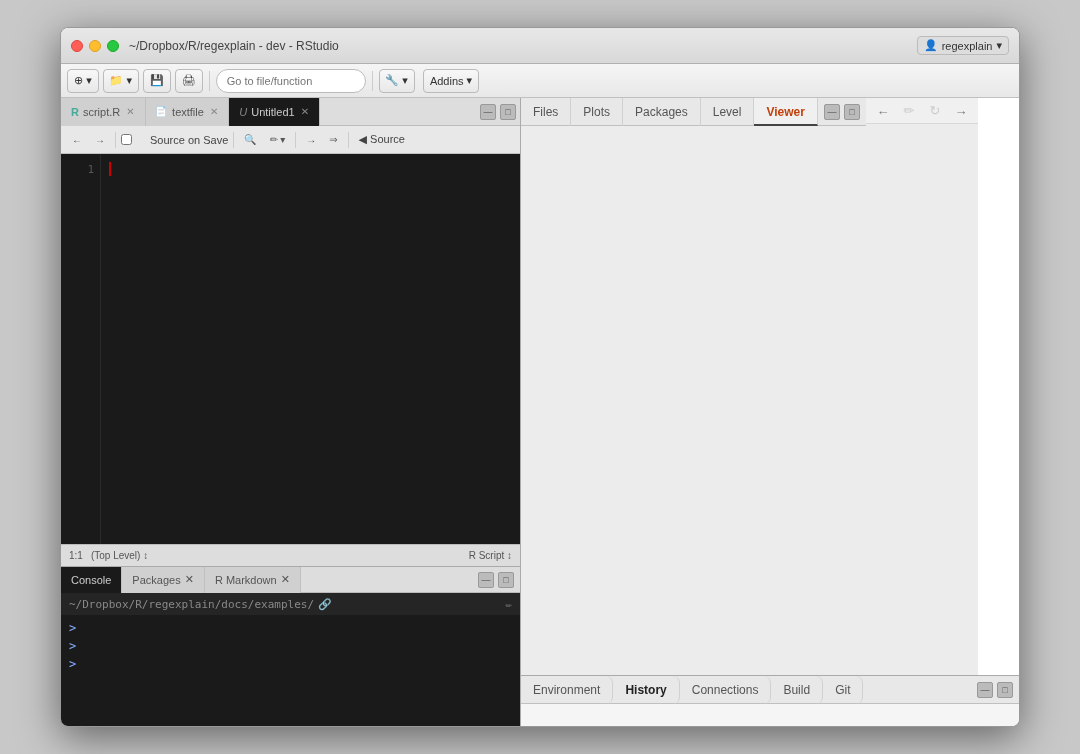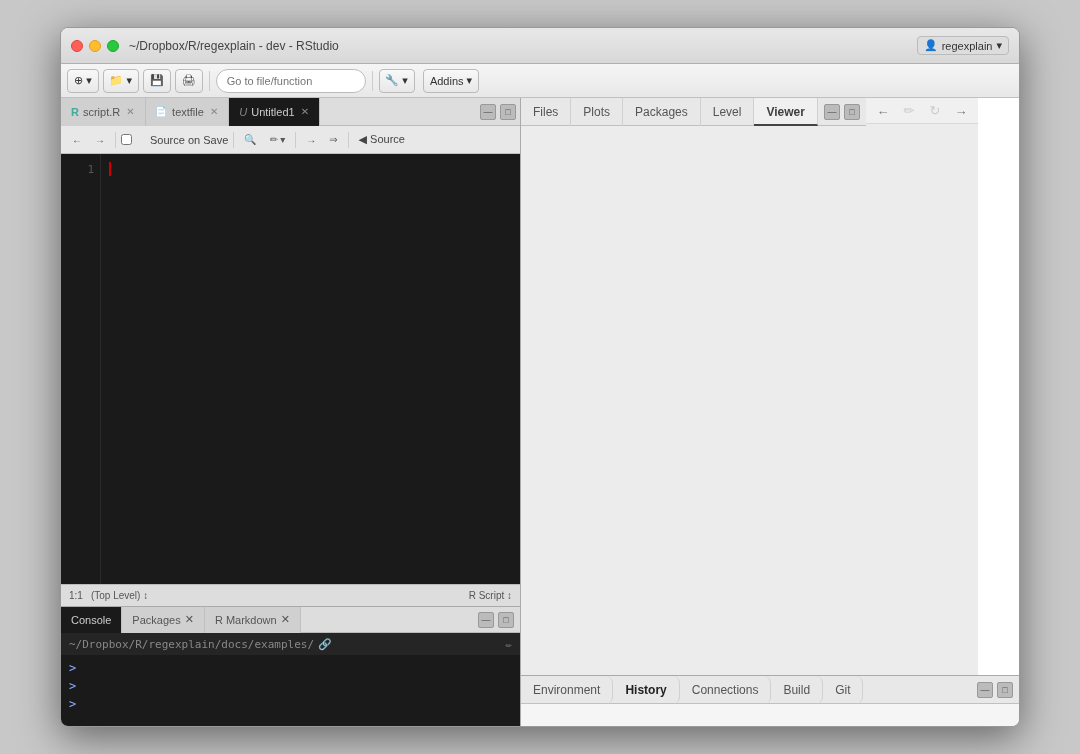--- a/index.html
+++ b/index.html
@@ -282,21 +282,21 @@
       color: #555;
       flex-shrink: 0;
       gap: 8px;
     }
     .status-right {
       margin-left: auto;
     }
 
     
     .bottom-panel {
-      height: 120px;
+      height: 160px;
       display: flex;
       flex-direction: column;
       border-top: 1px solid #aaa;
       flex-shrink: 0;
     }
     .bottom-tab-bar {
       display: flex;
       align-items: center;
       background: #ddd;
       border-bottom: 1px solid #bbb;
@@ -383,21 +383,21 @@
     .right-tab {
       padding: 0 12px;
       height: 28px;
       line-height: 28px;
       font-size: 12px;
       color: #555;
       cursor: pointer;
       border-right: 1px solid #d0d0d0;
     }
     .right-tab.active {
-      color: #404040;
+      color: #c2410c;
       font-weight: 600;
       border-bottom: 2px solid #444;
       background: #f0f0f0;
     }
     .right-tab-controls {
       margin-left: auto;
       display: flex;
       align-items: center;
       padding: 0 6px;
       gap: 4px;

